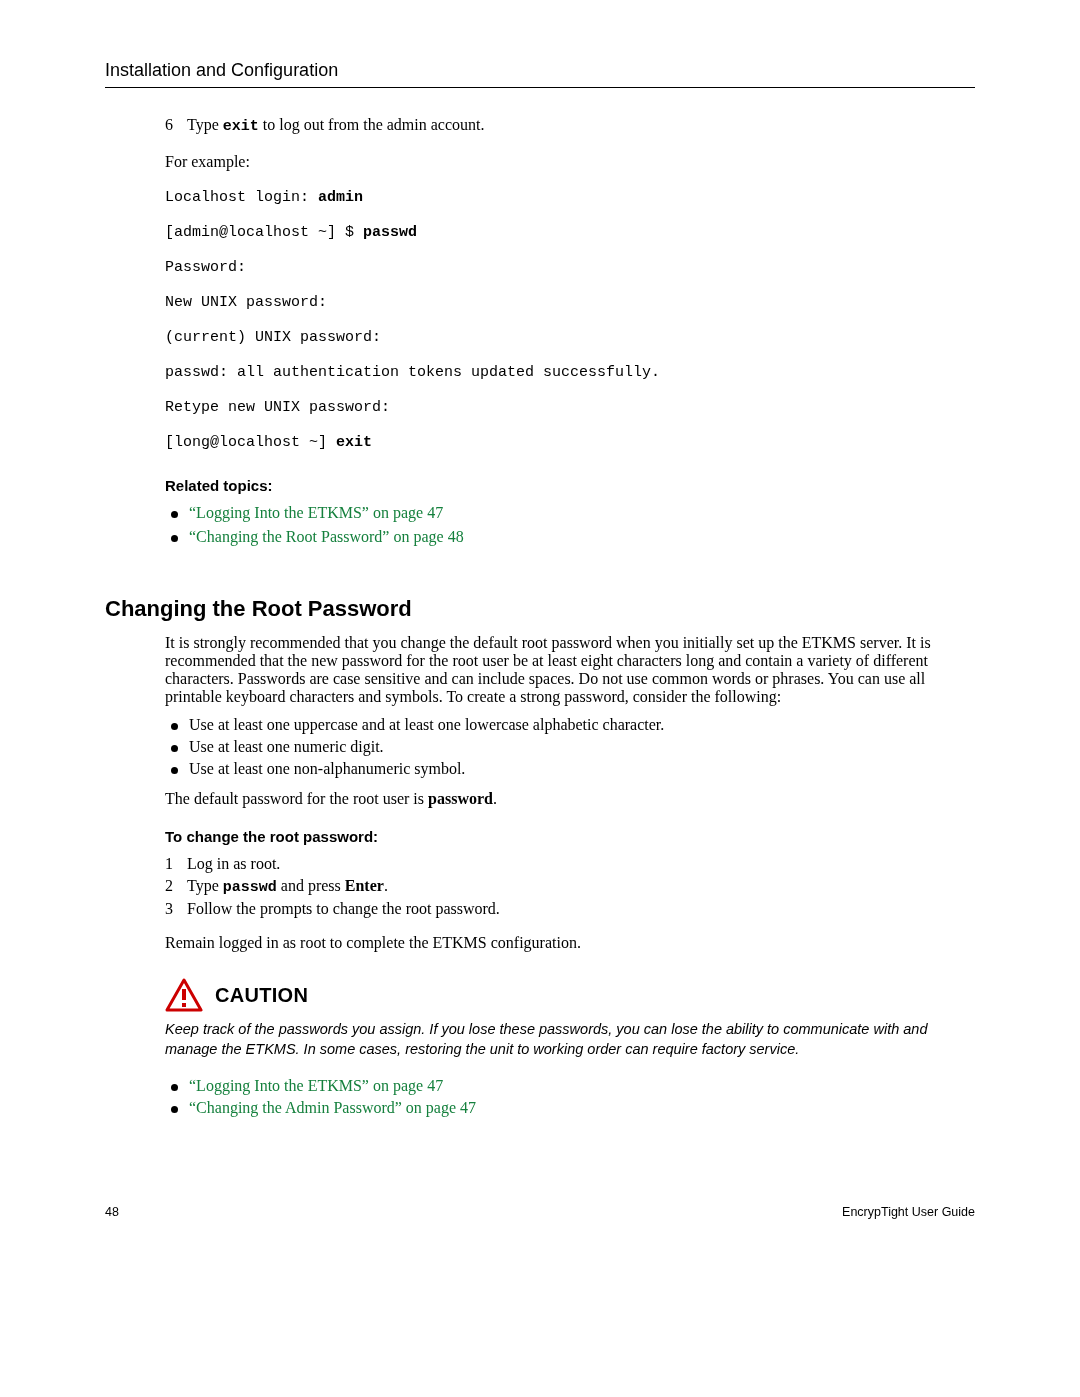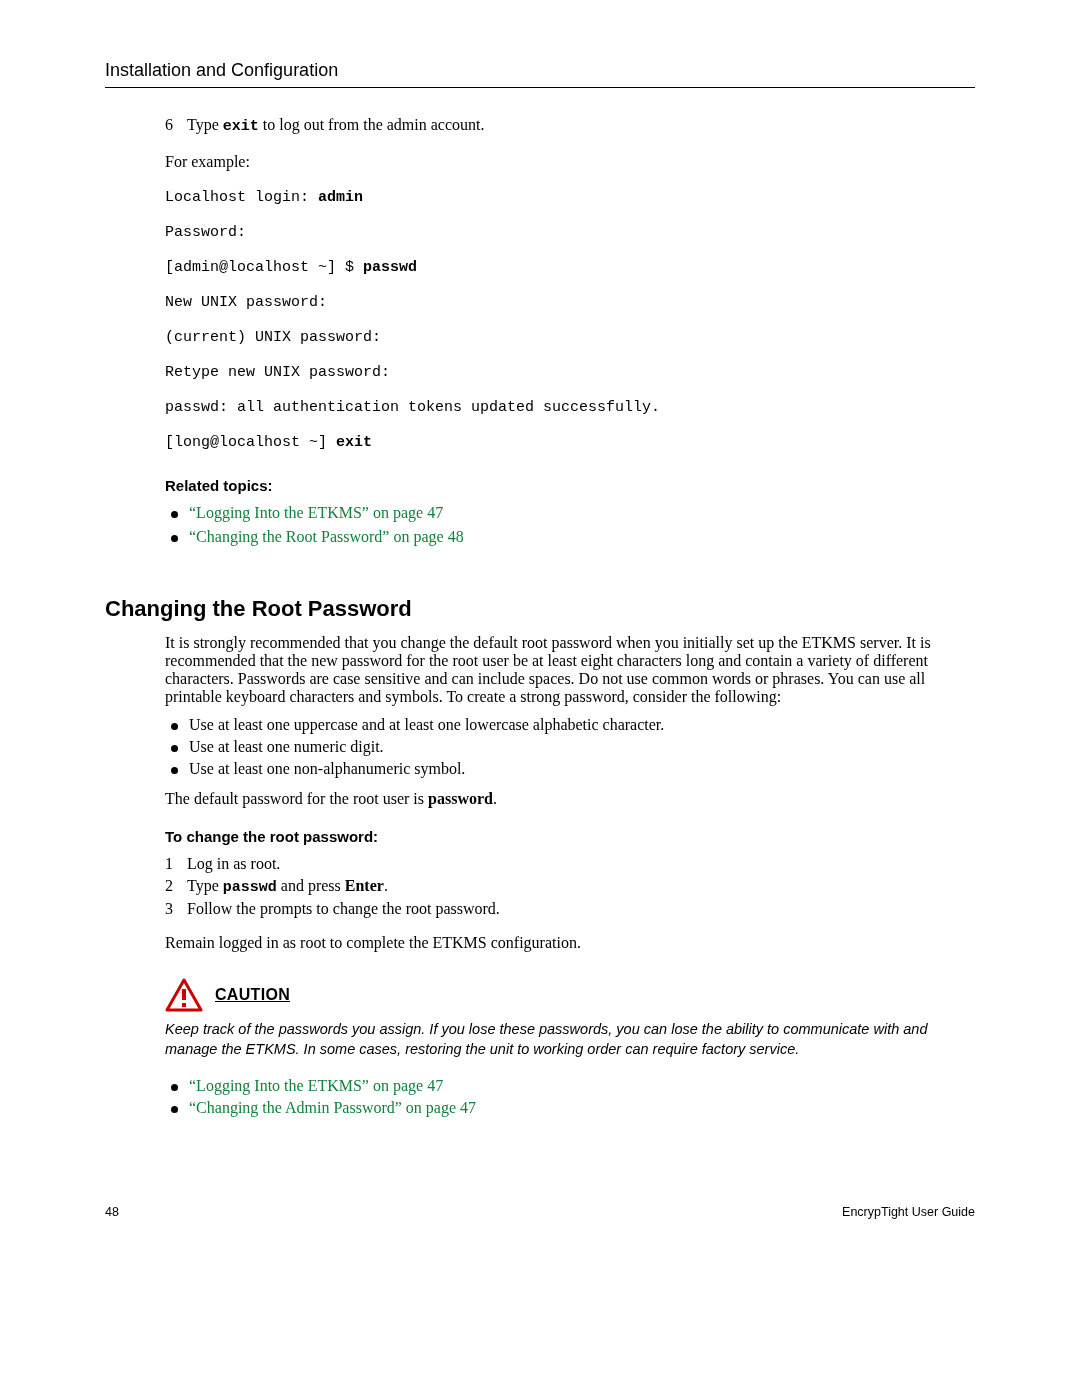--- a/index.html
+++ b/index.html
@@ -121,23 +121,22 @@
   .ol-steps li .n { width: 10px; flex-shrink: 0; }
   .caution-row {
     display: flex;
     align-items: center;
     gap: 12px;
     margin: 26px 0 8px 60px;
   }
   .caution-label {
     font-family: Arial, Helvetica, sans-serif;
     font-weight: bold;
-    font-size: 16px;
+    font-size: 20px;
     letter-spacing: 0.3px;
-    text-decoration: underline;
   }
   .caution-text {
     font-family: Arial, Helvetica, sans-serif;
     font-style: italic;
     font-size: 14.5px;
     margin: 0 0 18px 60px;
     line-height: 1.35;
   }
   .footer {
     position: absolute;
@@ -165,28 +164,28 @@
       <span class="step-text">
         <span>Type </span><span class="mono bold">exit</span><span> to log out from the admin account.</span>
       </span>
     </div>
 
     <div class="para">For example:</div>
 
     <div class="mono-line">
       <span>Localhost login: </span><span class="bold">admin</span>
     </div>
-    <div class="mono-line">Password:</div>
     <div class="mono-line">
       <span>[admin@localhost ~] $ </span><span class="bold">passwd</span>
     </div>
+    <div class="mono-line">Password:</div>
     <div class="mono-line">New UNIX password:</div>
     <div class="mono-line">(current) UNIX password:</div>
+    <div class="mono-line">passwd: all authentication tokens updated successfully.</div>
     <div class="mono-line">Retype new UNIX password:</div>
-    <div class="mono-line">passwd: all authentication tokens updated successfully.</div>
     <div class="mono-line">
       <span>[long@localhost ~] </span><span class="bold">exit</span>
     </div>
 
     <div class="sans-bold" style="margin-top:26px">Related topics:</div>
     <ul class="bullet-list disc">
       <li><span class="link">“Logging Into the ETKMS” on page 47</span></li>
       <li><span class="link">“Changing the Root Password” on page 48</span></li>
     </ul>
 

